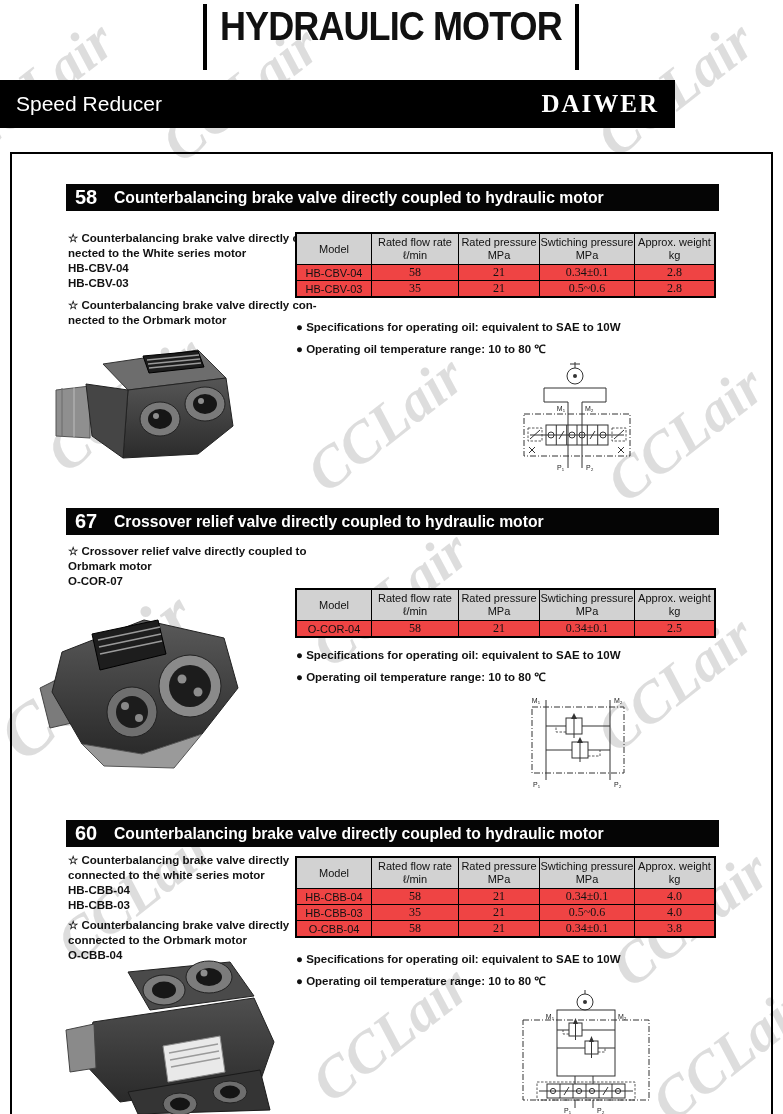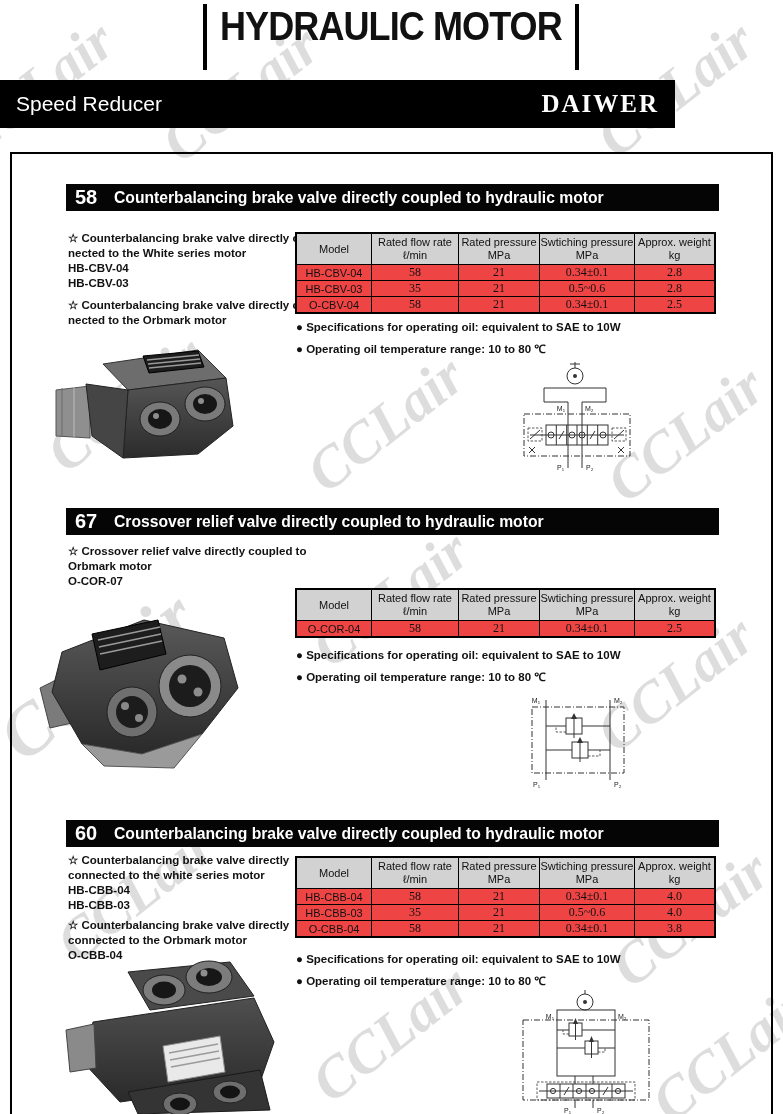--- a/index.html
+++ b/index.html
@@ -132,27 +132,20 @@
       <td>21</td>
       <td>0.34±0.1</td>
       <td>2.8</td>
     </tr>
     <tr>
       <td class="model-cell">HB-CBV-03</td>
       <td>35</td>
       <td>21</td>
       <td>0.5~0.6</td>
       <td>2.8</td>
-    </tr>
-    <tr>
-      <td class="model-cell">O-CBV-04</td>
-      <td>58</td>
-      <td>21</td>
-      <td>0.34±0.1</td>
-      <td>2.5</td>
     </tr>
   </tbody>
 </table>
 
 <div class="notes" style="top:316px">● Specifications for operating oil: equivalent to SAE to 10W
 ● Operating oil temperature range: 10 to 80 ℃</div>
 
 <div class="photo" style="left:48px;top:326px">
   <svg width="195" height="148" viewBox="0 0 195 148">
     <defs>

